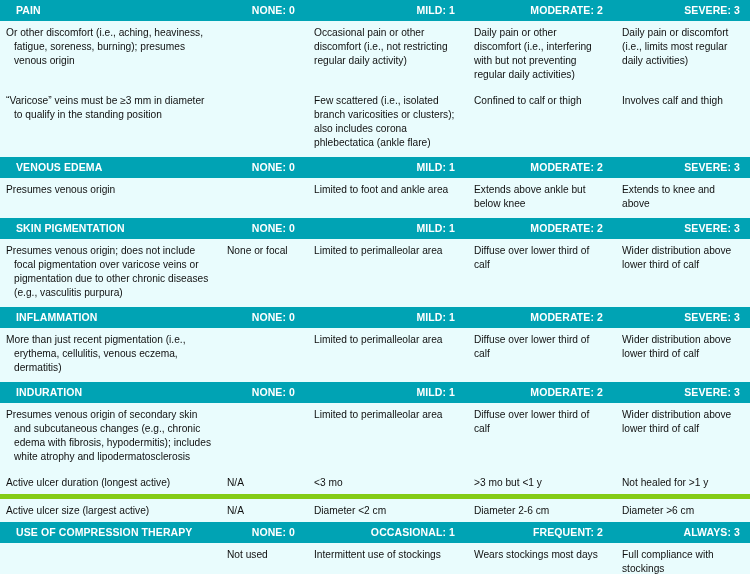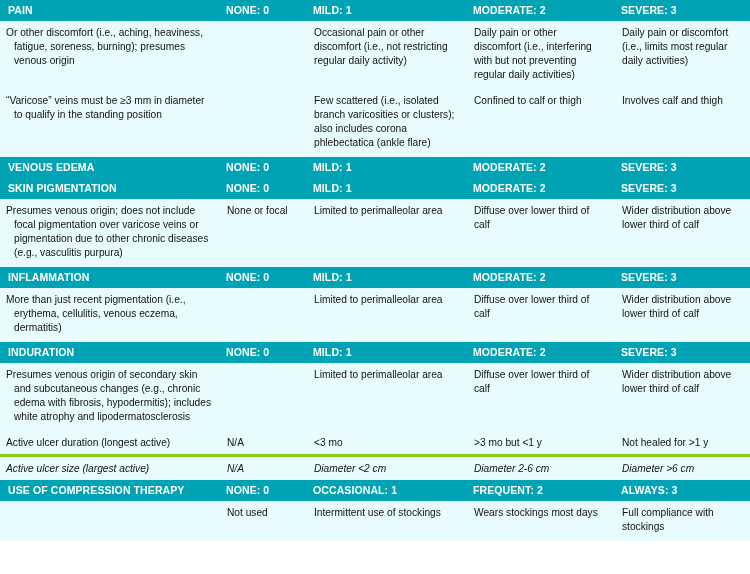--- a/index.html
+++ b/index.html
@@ -37,24 +37,24 @@
     font-size: 10.5px;
     font-weight: bold;
     letter-spacing: 0.1px;
     padding: 4px 8px 5px 8px;
     vertical-align: middle;
     white-space: nowrap;
     border: 0;
   }
   tr.section-row > th.sec-title {
     text-align: left;
-    padding-left: 8px;
+    padding-left: 16px;
   }
   tr.section-row > th.sec-grade {
-    text-align: left;
+    text-align: right;
     padding-right: 10px;
   }
   tr.section-row > th.sec-grade.center {
     text-align: center;
     padding-right: 8px;
   }
 
   
   tr.data-row > td {
     background: #e9fcfd;
@@ -69,22 +69,21 @@
   tr.data-row > td.desc {
     padding-left: 6px;
     padding-right: 6px;
     text-indent: -8px;
     padding-left: 14px;
   }
   tr.data-row.tight > td {
     padding-bottom: 4px;
   }
   tr.data-row.divided > td {
-    border-top: 3px solid #84cc16;
-    font-style: italic;
+    border-top: 5px solid #84cc16;
   }
   tr.data-row > td.val {
     padding-left: 9px;
   }
 </style>
 </head>
 <body>
 
 <table class="vcss-table">
   <colgroup>
@@ -116,20 +115,27 @@
         <td class="val">Confined to calf or thigh</td>
         <td class="val">Involves calf and thigh</td>
       </tr>
       <tr class="section-row">
         <th class="sec-title">VENOUS EDEMA</th>
         <th class="sec-grade">NONE: 0</th>
         <th class="sec-grade">MILD: 1</th>
         <th class="sec-grade">MODERATE: 2</th>
         <th class="sec-grade">SEVERE: 3</th>
       </tr>
+      <tr class="data-row">
+        <td class="desc">Presumes venous origin</td>
+        <td class="val"></td>
+        <td class="val">Limited to foot and ankle area</td>
+        <td class="val">Extends above ankle but below knee</td>
+        <td class="val">Extends to knee and above</td>
+      </tr>
       <tr class="section-row">
         <th class="sec-title">SKIN PIGMENTATION</th>
         <th class="sec-grade">NONE: 0</th>
         <th class="sec-grade">MILD: 1</th>
         <th class="sec-grade">MODERATE: 2</th>
         <th class="sec-grade">SEVERE: 3</th>
       </tr>
       <tr class="data-row">
         <td class="desc">Presumes venous origin; does not include focal pigmentation over varicose veins or pigmentation due to other chronic diseases (e.g., vasculitis purpura)</td>
         <td class="val">None or focal</td>

